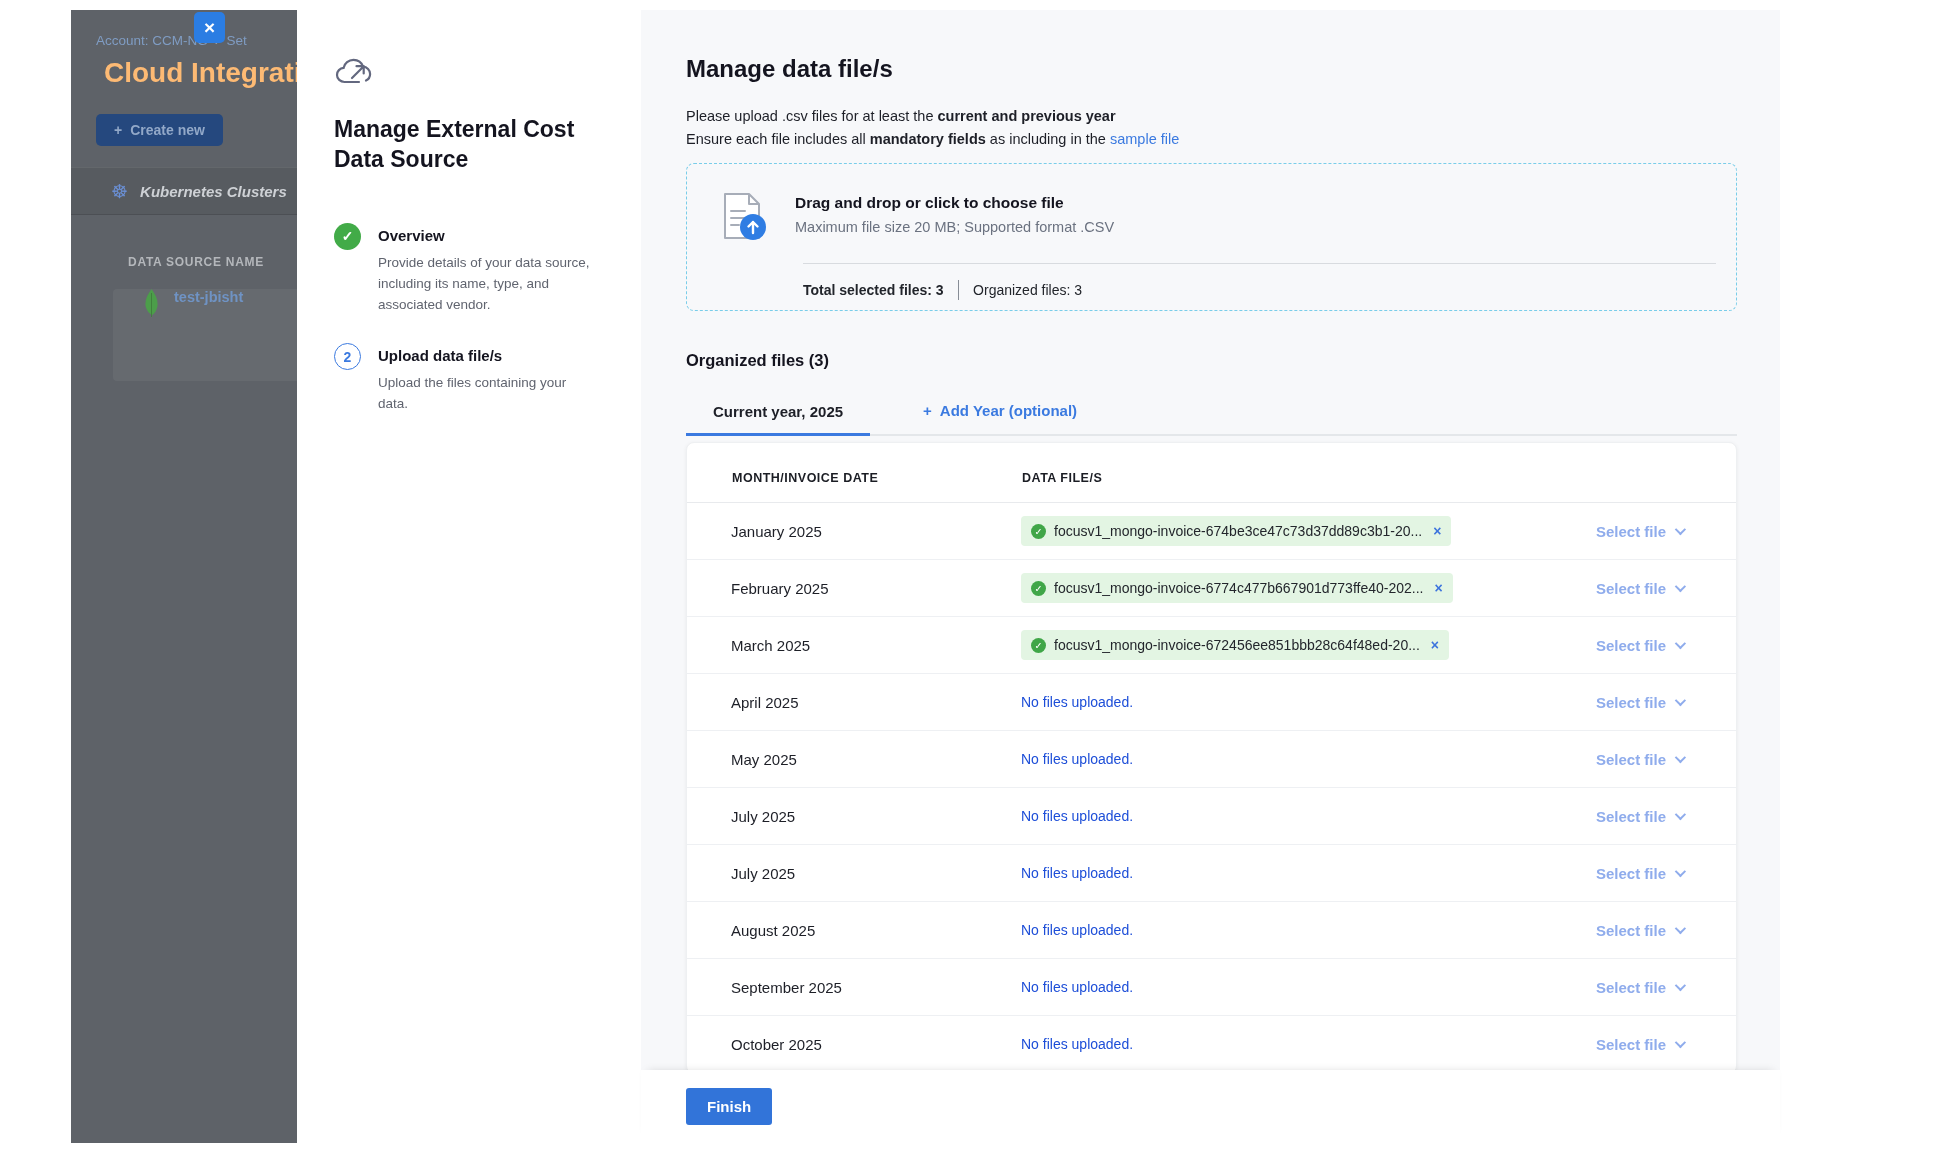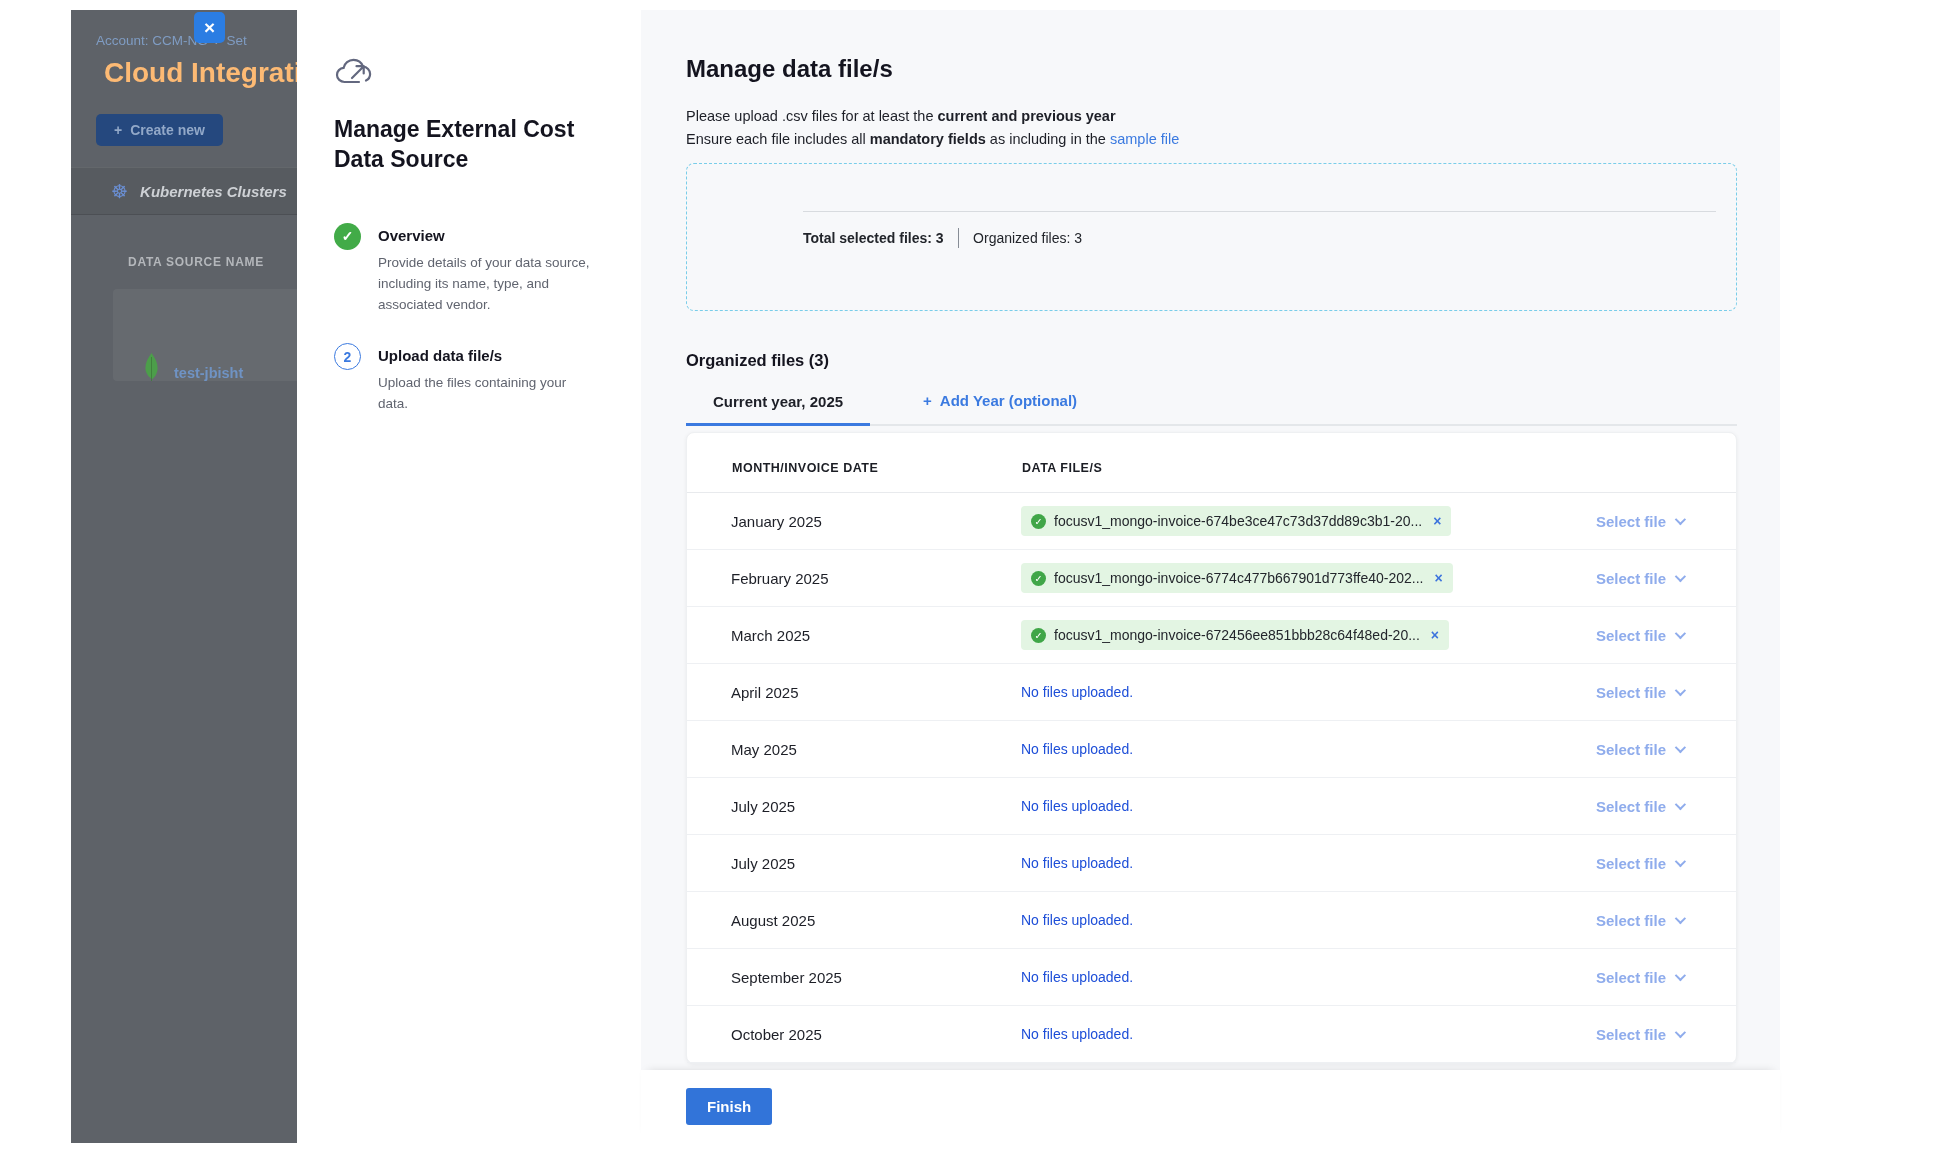--- a/index.html
+++ b/index.html
@@ -15,21 +15,21 @@
   .bd-create { margin:25px 0 0 25px; display:inline-flex; align-items:center; gap:8px; background:#25487e;
                color:#92a8c8; font-size:14px; font-weight:600; border:none; border-radius:5px;
                padding:8px 18px; white-space:nowrap; }
   .bd-tabs { margin-top:21px; height:48px; display:flex; align-items:center; gap:12px; padding-left:40px;
              background:rgba(0,0,0,0.07); border-top:1px solid rgba(255,255,255,0.07);
              border-bottom:1px solid rgba(0,0,0,0.12); white-space:nowrap; }
   .k8s-glyph { color:#6a8fd4; font-size:19px; line-height:1; }
   .bd-tab-label { color:#ced1d5; font-size:15px; font-weight:600;font-style:italic; }
   .bd-th { margin:40px 0 0 57px; font-size:12px; font-weight:700; letter-spacing:.06em; color:#b4b7bb; white-space:nowrap; }
   .bd-rowcard { margin:20px 0 0 42px; width:300px; height:92px; background:rgba(255,255,255,0.05);
-                border-radius:4px; display:flex; align-items:flex-end; padding-left:30px; gap:14px; }
+                border-radius:4px; display:flex; align-items:flex-start; padding-left:30px; gap:14px; }
   .mongo-leaf { width:17px; height:28px; flex:none; }
   .bd-ds-link { color:#6f93c4; font-size:14.5px; font-weight:600; }
 
   
   .wizard { position:relative; width:344px; height:100%; background:#ffffff; flex:none; padding:46px 30px 0 37px; }
   .close-btn { position:absolute; left:-103px; top:2px; width:31px; height:31px; background:#2b7de3;
                border:none; border-radius:5px; color:#ffffff; font-size:19px; font-weight:700;
                display:flex; align-items:center; justify-content:center; line-height:1; cursor:pointer; }
   .cloud-icon { width:40px; height:32px; display:block; }
   .wiz-title { margin-top:26px; font-size:23px; line-height:1.32; font-weight:700; color:#14141f; max-width:250px; }
@@ -55,21 +55,21 @@
   .dz-doc { width:50px; height:52px; position:relative; flex:none; }
   .dz-title { font-size:15.5px; font-weight:700; color:#14141f; padding-top:3px; }
   .dz-sub { margin-top:7px; font-size:14.5px; color:#6b7280; }
   .dz-divider { margin:20px 0 0 84px; height:1px; background:#d8dbdf; }
   .dz-totals { margin:16px 0 0 84px; display:flex; align-items:center; gap:14px; font-size:14px; color:#22252b; }
   .dz-totals .tot { font-weight:700; }
   .vbar { width:1.5px; height:20px; background:#878d96; }
 
   .org-heading { margin-top:40px; font-size:16.5px; font-weight:700; color:#14141f; }
 
-  .tabs { margin-top:22px; display:flex; align-items:flex-end; border-bottom:2px solid #e4e7ea; }
+  .tabs { margin-top:32px; display:flex; align-items:flex-end; border-bottom:2px solid #e4e7ea; }
   .tab { padding:0 27px 13px 27px; font-size:15px; font-weight:600; white-space:nowrap; cursor:pointer; }
   .tab.active { color:#1d1f27; border-bottom:3px solid #3b7ae0; margin-bottom:-2px; }
   .tab.add-year { color:#3b7ae0; margin-left:26px; display:flex; gap:8px; align-items:center; padding-bottom:15px; }
 
   .card { margin-top:6px; background:#ffffff; border-radius:8px; border:1px solid #eef0f2;
           box-shadow:0 1px 4px rgba(20,20,40,0.06); }
   .t-head { display:flex; padding:28px 53px 17px 45px; border-bottom:1px solid #e8eaed;
             font-size:12.5px; font-weight:700; letter-spacing:.04em; color:#1b1d24; }
   .col-month { width:290px; flex:none; }
   .col-file { flex:1; }
@@ -152,20 +152,35 @@
   <div class="main">
     <div class="scrollarea">
       <div class="main-title">Manage data file/s</div>
 
       <div class="intro">
         <div><span>Please upload .csv files for at least the </span><b>current and previous year</b></div>
         <div><span>Ensure each file includes all </span><b>mandatory fields</b><span> as including in the </span><span class="link">sample file</span></div>
       </div>
 
       <div class="dropzone">
+        <div class="dz-row">
+          <div class="dz-doc">
+            <svg viewBox="0 0 50 52" width="50" height="52">
+              <path d="M6 3h24l10 10v34H6z" fill="#ffffff" stroke="#a7adb8" stroke-width="2" stroke-linejoin="round"></path>
+              <path d="M30 3v10h10" fill="none" stroke="#a7adb8" stroke-width="2" stroke-linejoin="round"></path>
+              <path d="M12 20h14M12 27h14M12 34h8" stroke="#a7adb8" stroke-width="2" stroke-linecap="round"></path>
+              <circle cx="34" cy="36" r="13" fill="#2f7de3"></circle>
+              <path d="M34 42v-11M29.5 35.5 34 31l4.5 4.5" fill="none" stroke="#ffffff" stroke-width="2.4" stroke-linecap="round" stroke-linejoin="round"></path>
+            </svg>
+          </div>
+          <div>
+            <div class="dz-title">Drag and drop or click to choose file</div>
+            <div class="dz-sub">Maximum file size 20 MB; Supported format .CSV</div>
+          </div>
+        </div>
         <div class="dz-divider"></div>
         <div class="dz-totals">
           <span class="tot">Total selected files: 3</span>
           <span class="vbar"></span>
           <span>Organized files: 3</span>
         </div>
       </div>
 
       <div class="org-heading">Organized files (3)</div>
 

